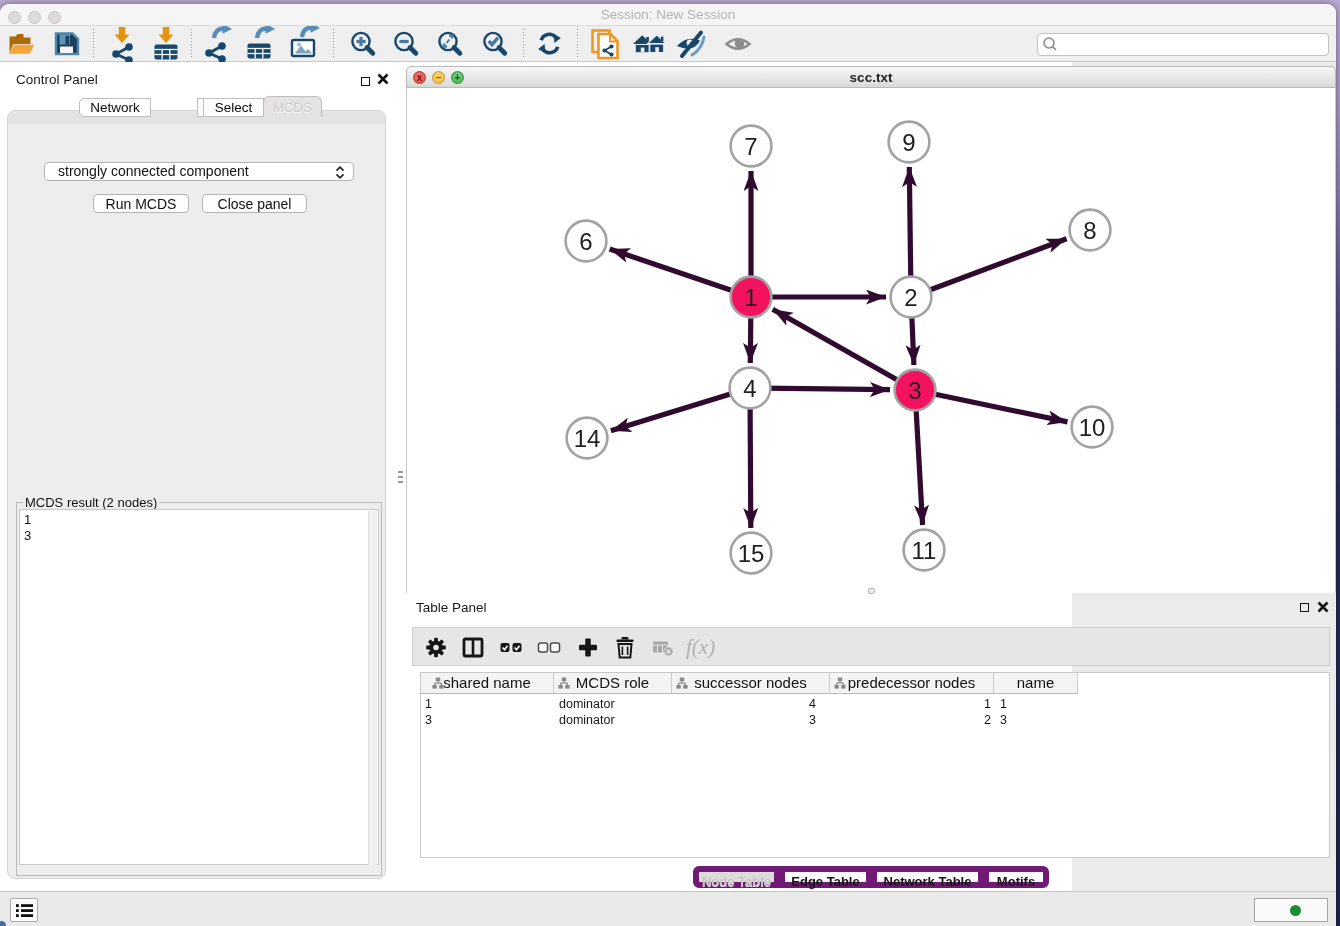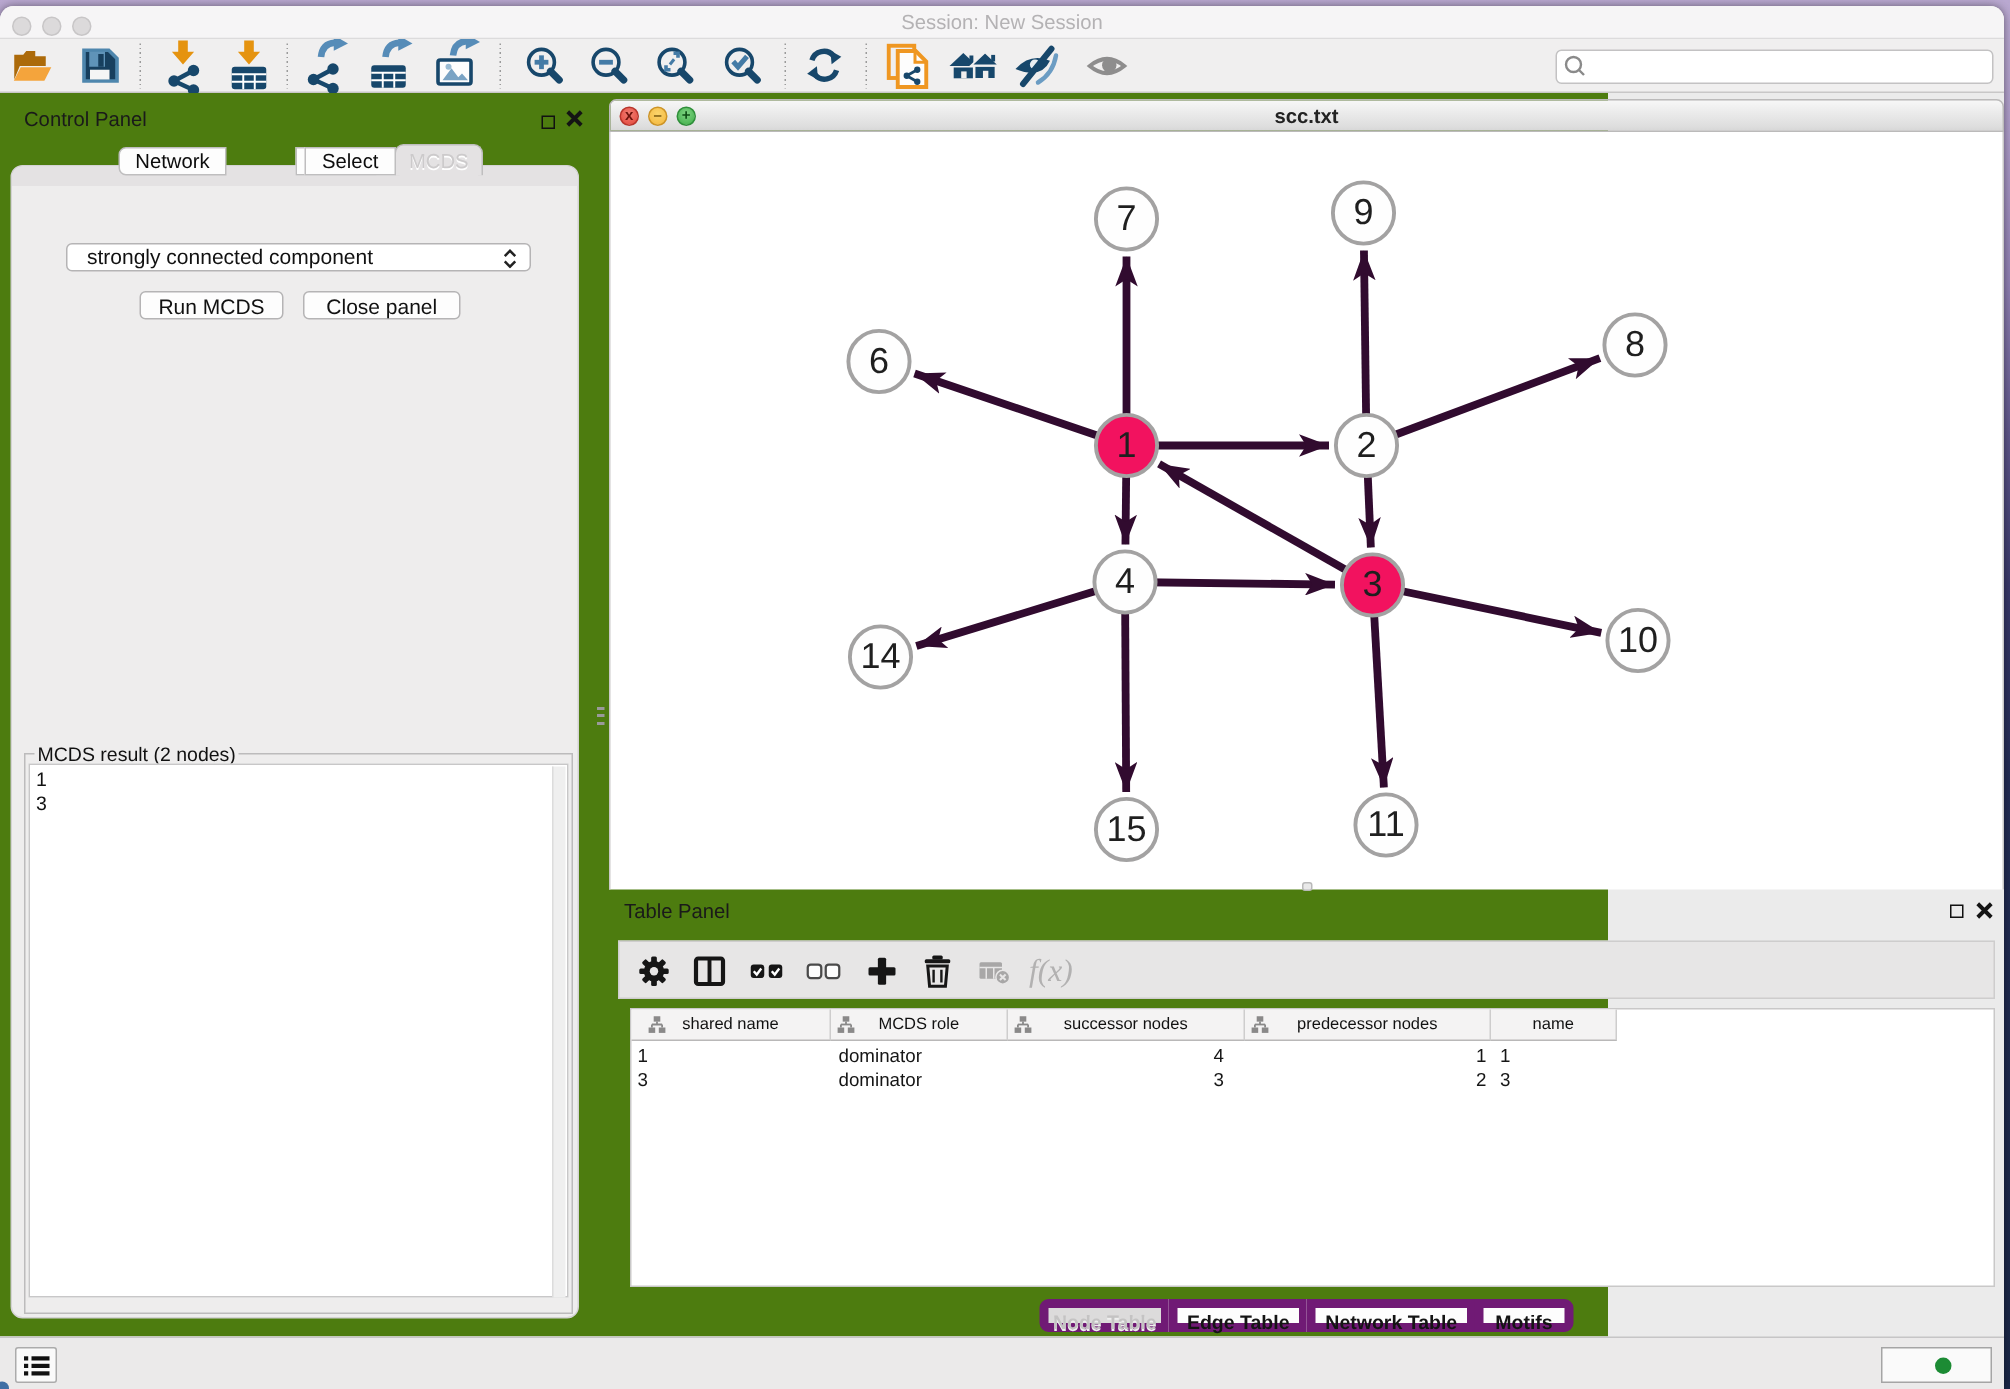--- a/index.html
+++ b/index.html
@@ -25,21 +25,21 @@
 #titletext { position:absolute; top:3px; left:0; width:1336px; text-align:center;
   font-size:13.5px; color:#b4b2b4; }
 #toolbar {
   position:absolute; left:0; top:22px; width:1336px; height:36px;
   background:#f0efef; border-bottom:1px solid #c8c7c7;
 }
 .tsep { position:absolute; top:3px; height:30px; width:1px;
   background-image:repeating-linear-gradient(180deg,#9b9b9b 0 1px,transparent 1px 3px); }
 #searchbox { position:absolute; left:1037px; top:7px; width:292px; height:23px;
   background:#fff; border:1px solid #c3c2c3; border-radius:4px; }
-#content { position:absolute; left:0; top:58px; width:1072px; height:829px; background:#4d7c0f; }
+#content { position:absolute; left:0; top:58px; width:1072px; height:829px; background:#ffffff; }
 #statusbar { position:absolute; left:0; top:887px; width:1336px; height:35px;
   background:#ebeaea; border-top:1px solid #c6c5c6; }
 #listbtn { position:absolute; left:10px; top:6px; width:28px; height:24px;
   background:#fafafa; border:1px solid #ababab; border-radius:2px; }
 #membtn { position:absolute; right:8px; top:6px; width:74px; height:24px;
   background:#fafafa; border:1px solid #a5a5a5; font-size:12px; color:#111;
   text-align:center; line-height:22px;padding-left:14px; }
 #memdot { display:inline-block; width:11px; height:11px; border-radius:50%;
   background:#1c8b34; vertical-align:-2px; margin-right:5px; }
 
@@ -90,21 +90,21 @@
   background:#e9e9e9; border:1px solid #b9b9b9; border-radius:2px; }
 
 #tpanel { position:absolute; left:406px; top:534px; width:930px; height:291px; }
 #tphead { position:absolute; left:10px; top:4px; font-size:13.5px; color:#1a1a1a; }
 #tptoolbar { position:absolute; left:6px; top:31px; width:918px; height:39px;
   background:#e7e6e6; border:1px solid #cecdcd; }
 #ttable { position:absolute; left:14px; top:76px; width:910px; height:186px;
   background:#fff; border:1px solid #c9c8c8; }
 .th { position:absolute; top:0; height:21px; background:#f4f3f3;
   border-right:1px solid #cecdcd; border-bottom:1px solid #b9b8b8;
-  font-size:11px; color:#111; text-align:center; line-height:20px; }
+  font-size:15px; color:#111; text-align:center; line-height:20px; }
 .td { position:absolute; font-size:12.5px; color:#161616; height:17px; line-height:17px; }
 .btab { position:absolute; top:270px; height:22px; background:#fdfdfd;
   border:6px solid #701a75; font-size:13px; font-weight:bold; color:#141414;
   text-align:center; line-height:20px; }
 .btabsel { background:#dcdbdb; color:#c4c3c3; text-shadow:0 1px 0 #efefef; }
 svg { display:block; }
 .icon { position:absolute; }
 </style>
 </head>
 <body>

